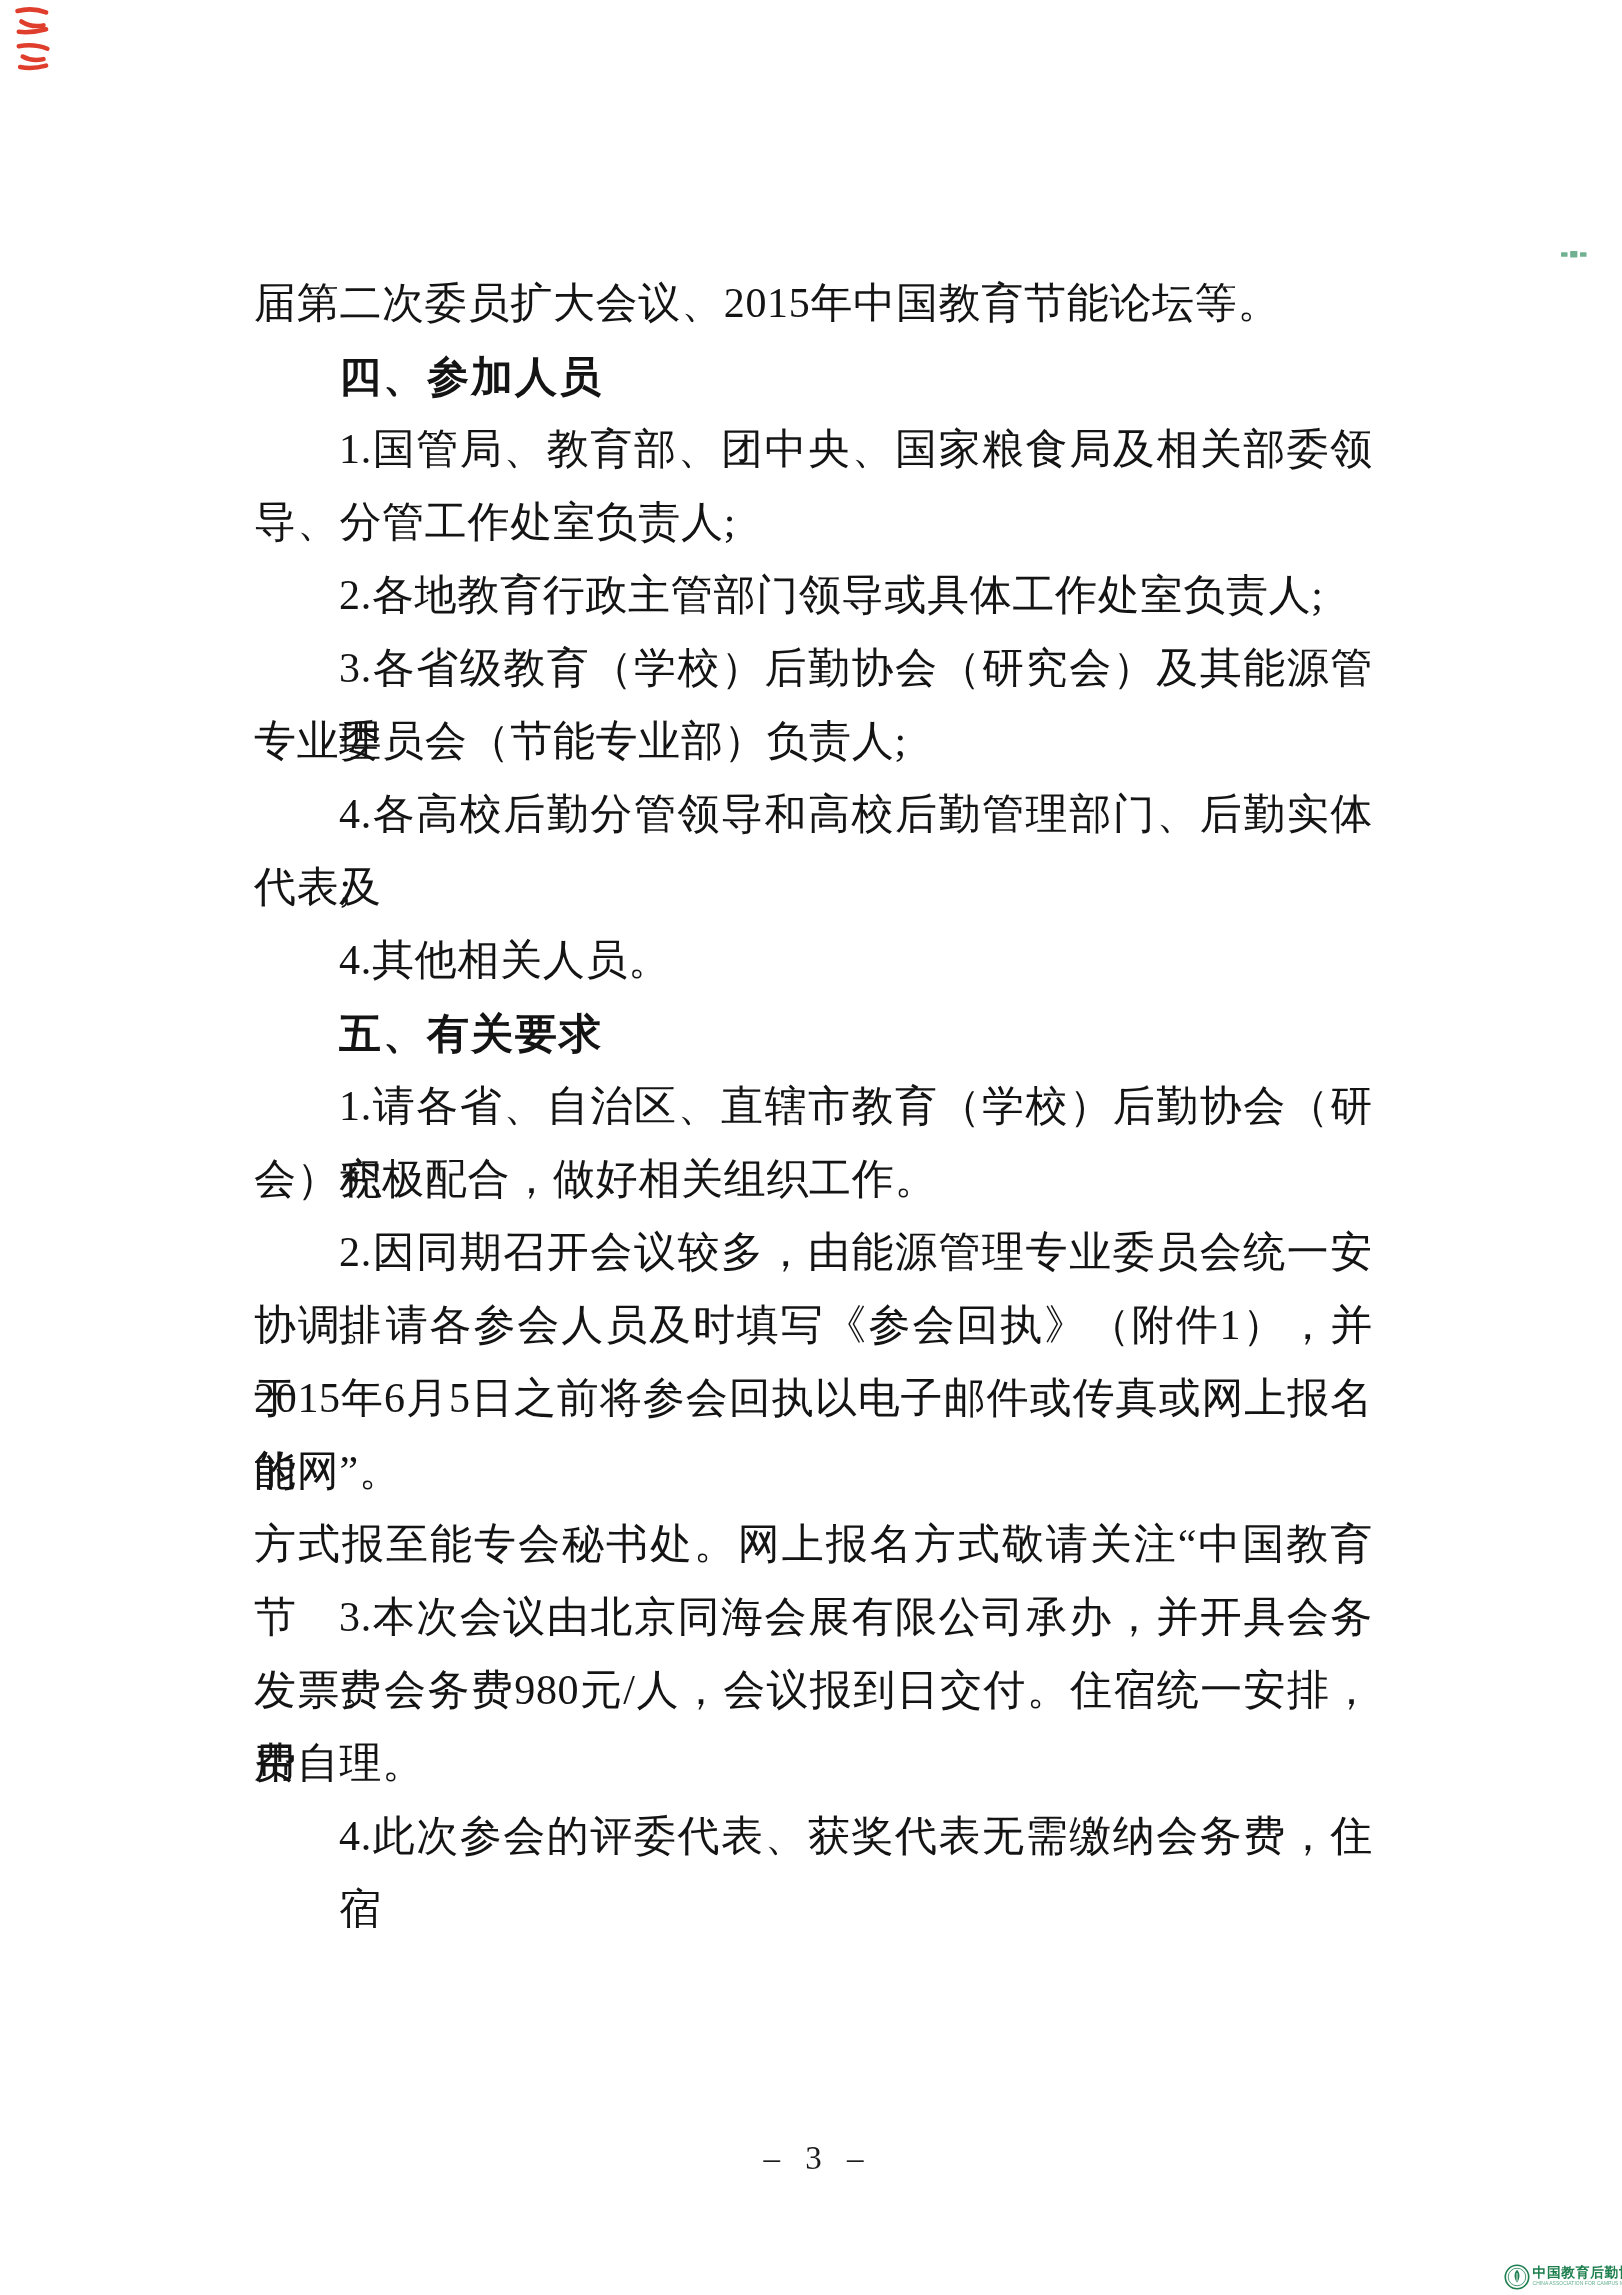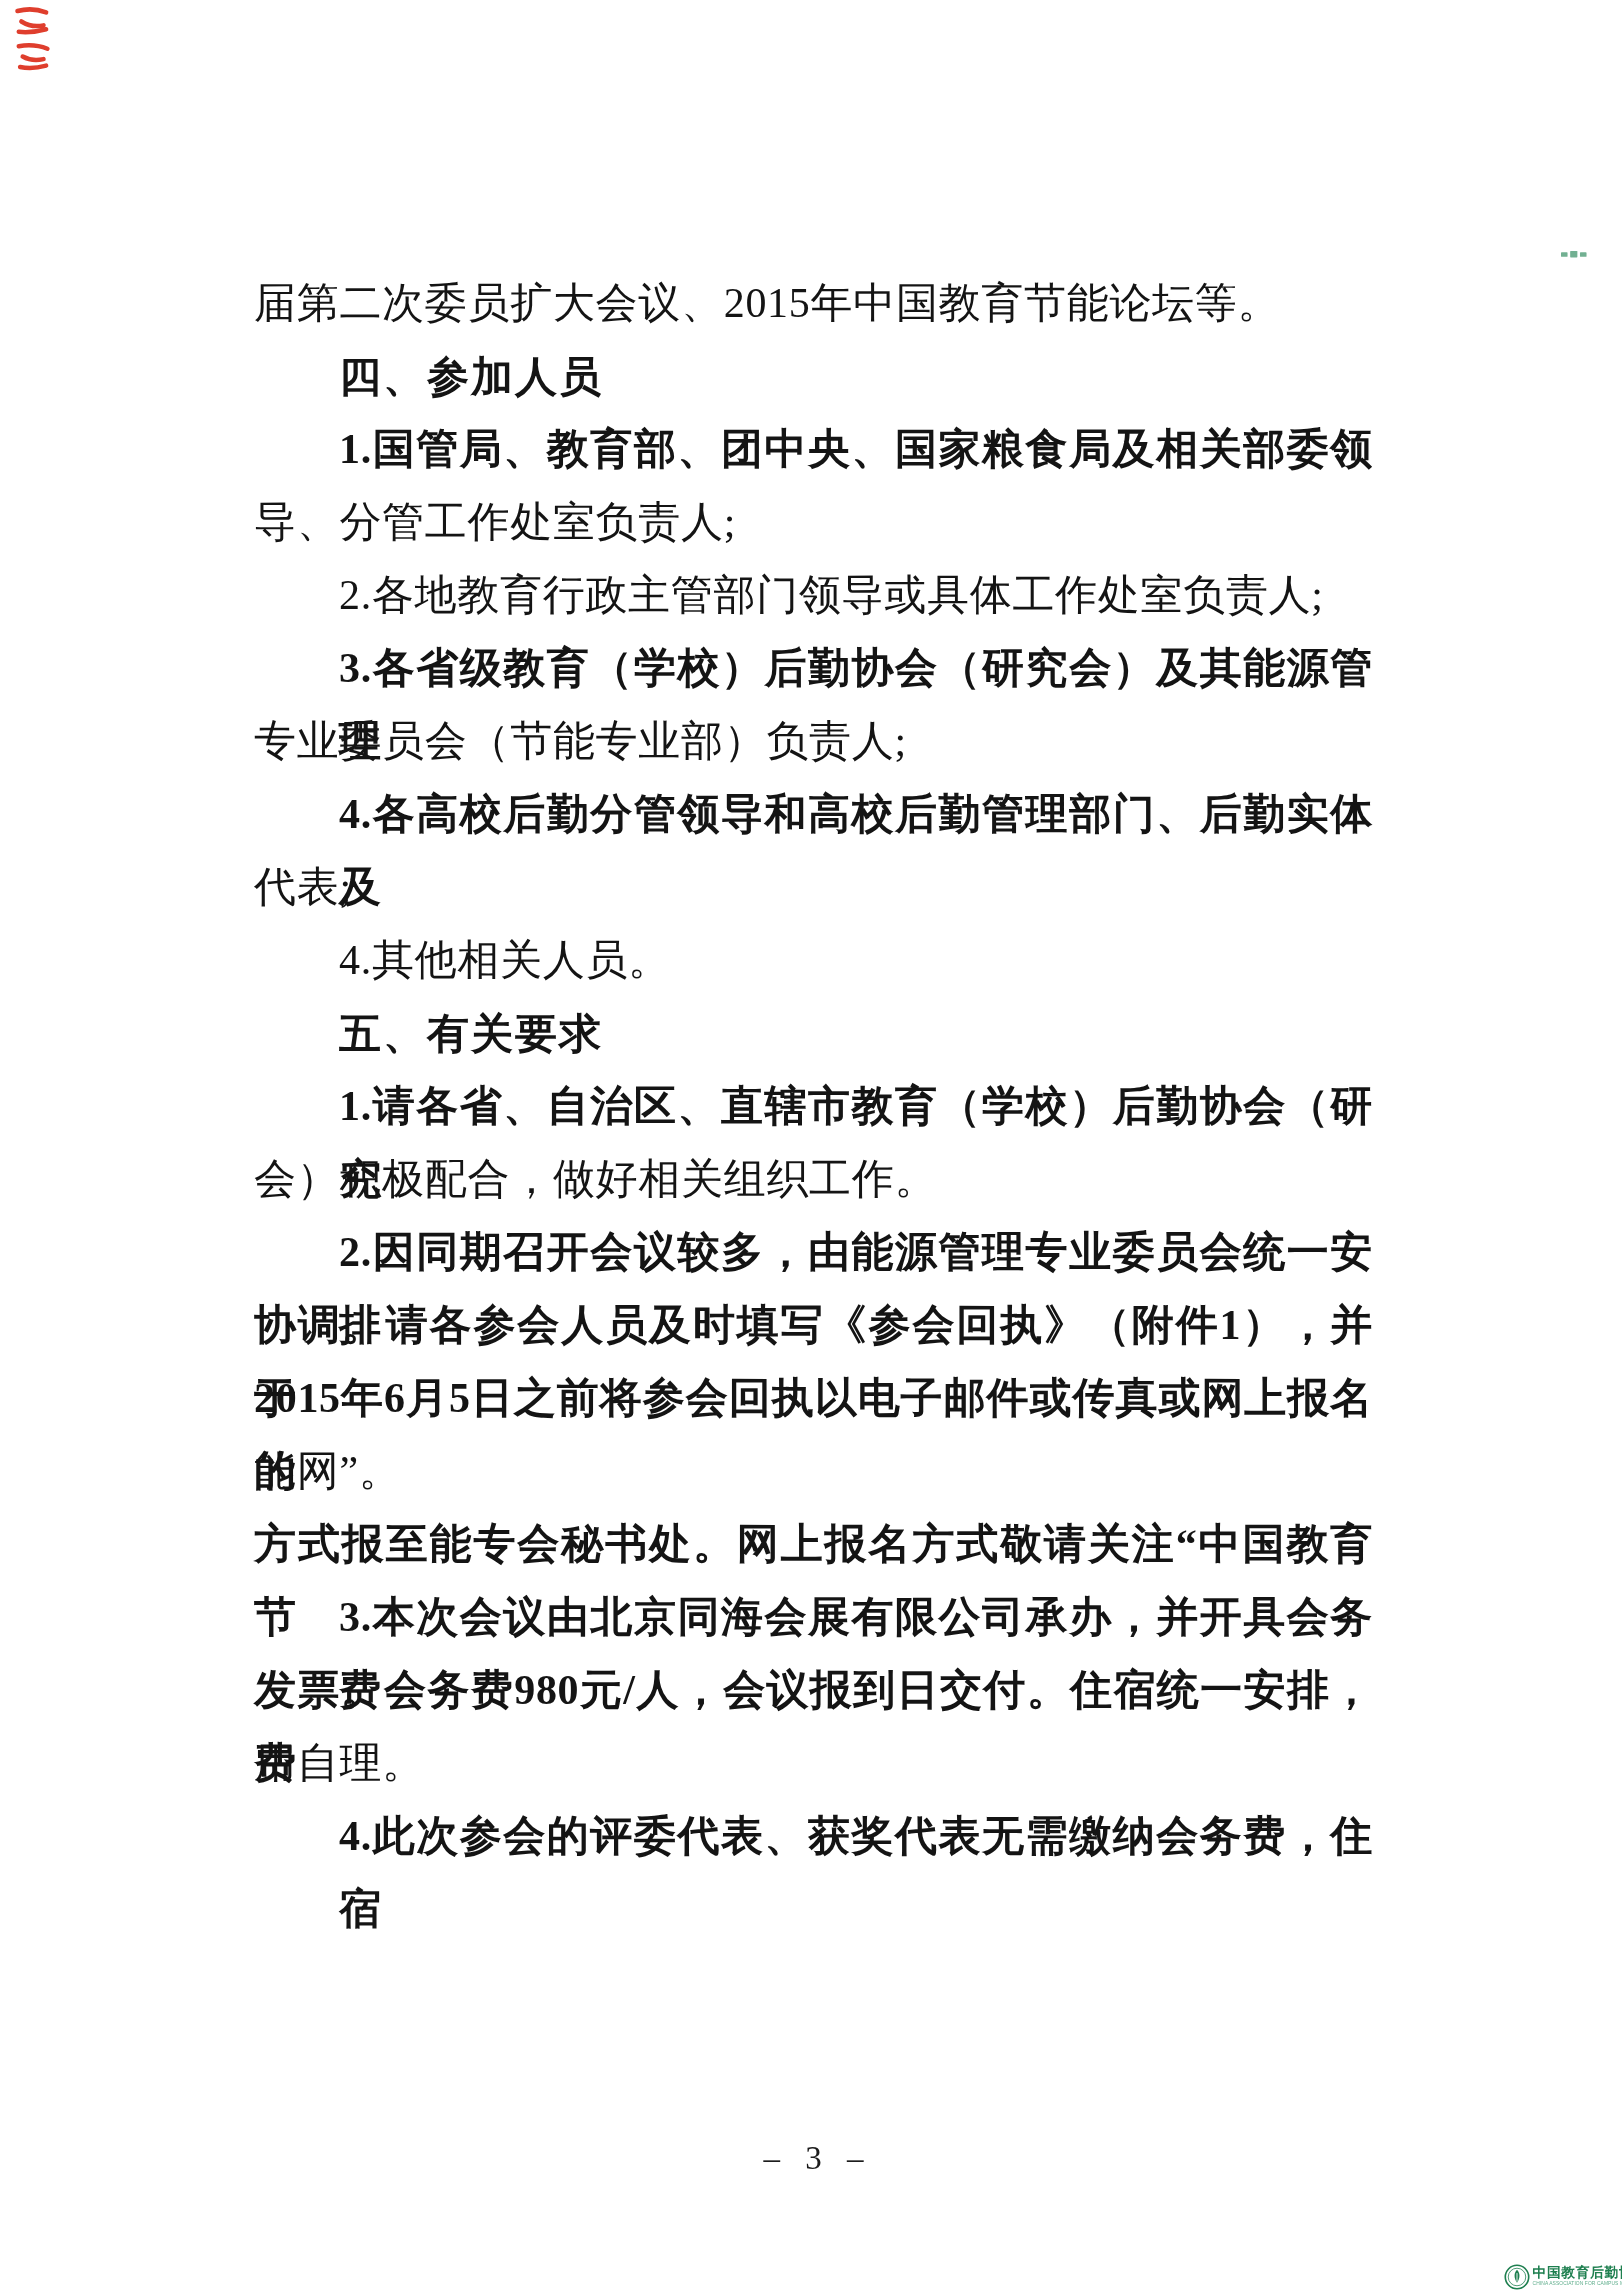--- a/index.html
+++ b/index.html
@@ -22,21 +22,20 @@
     font-size:42px;
     letter-spacing:0.7px;
     white-space:nowrap;
     text-align:left;
   }
   .line.fill{
     white-space:normal;
     text-align:justify;
     text-align-last:justify;
     text-justify:inter-character;
-    font-weight:bold;
   }
   .line.indent{ padding-left:85px; }
   .line.head{
     font-weight:bold;
     font-family:"Liberation Sans","DejaVu Sans",sans-serif;
     letter-spacing:2px;
   }
   .page-number{
     position:absolute;
     left:254px;top:2135px;

